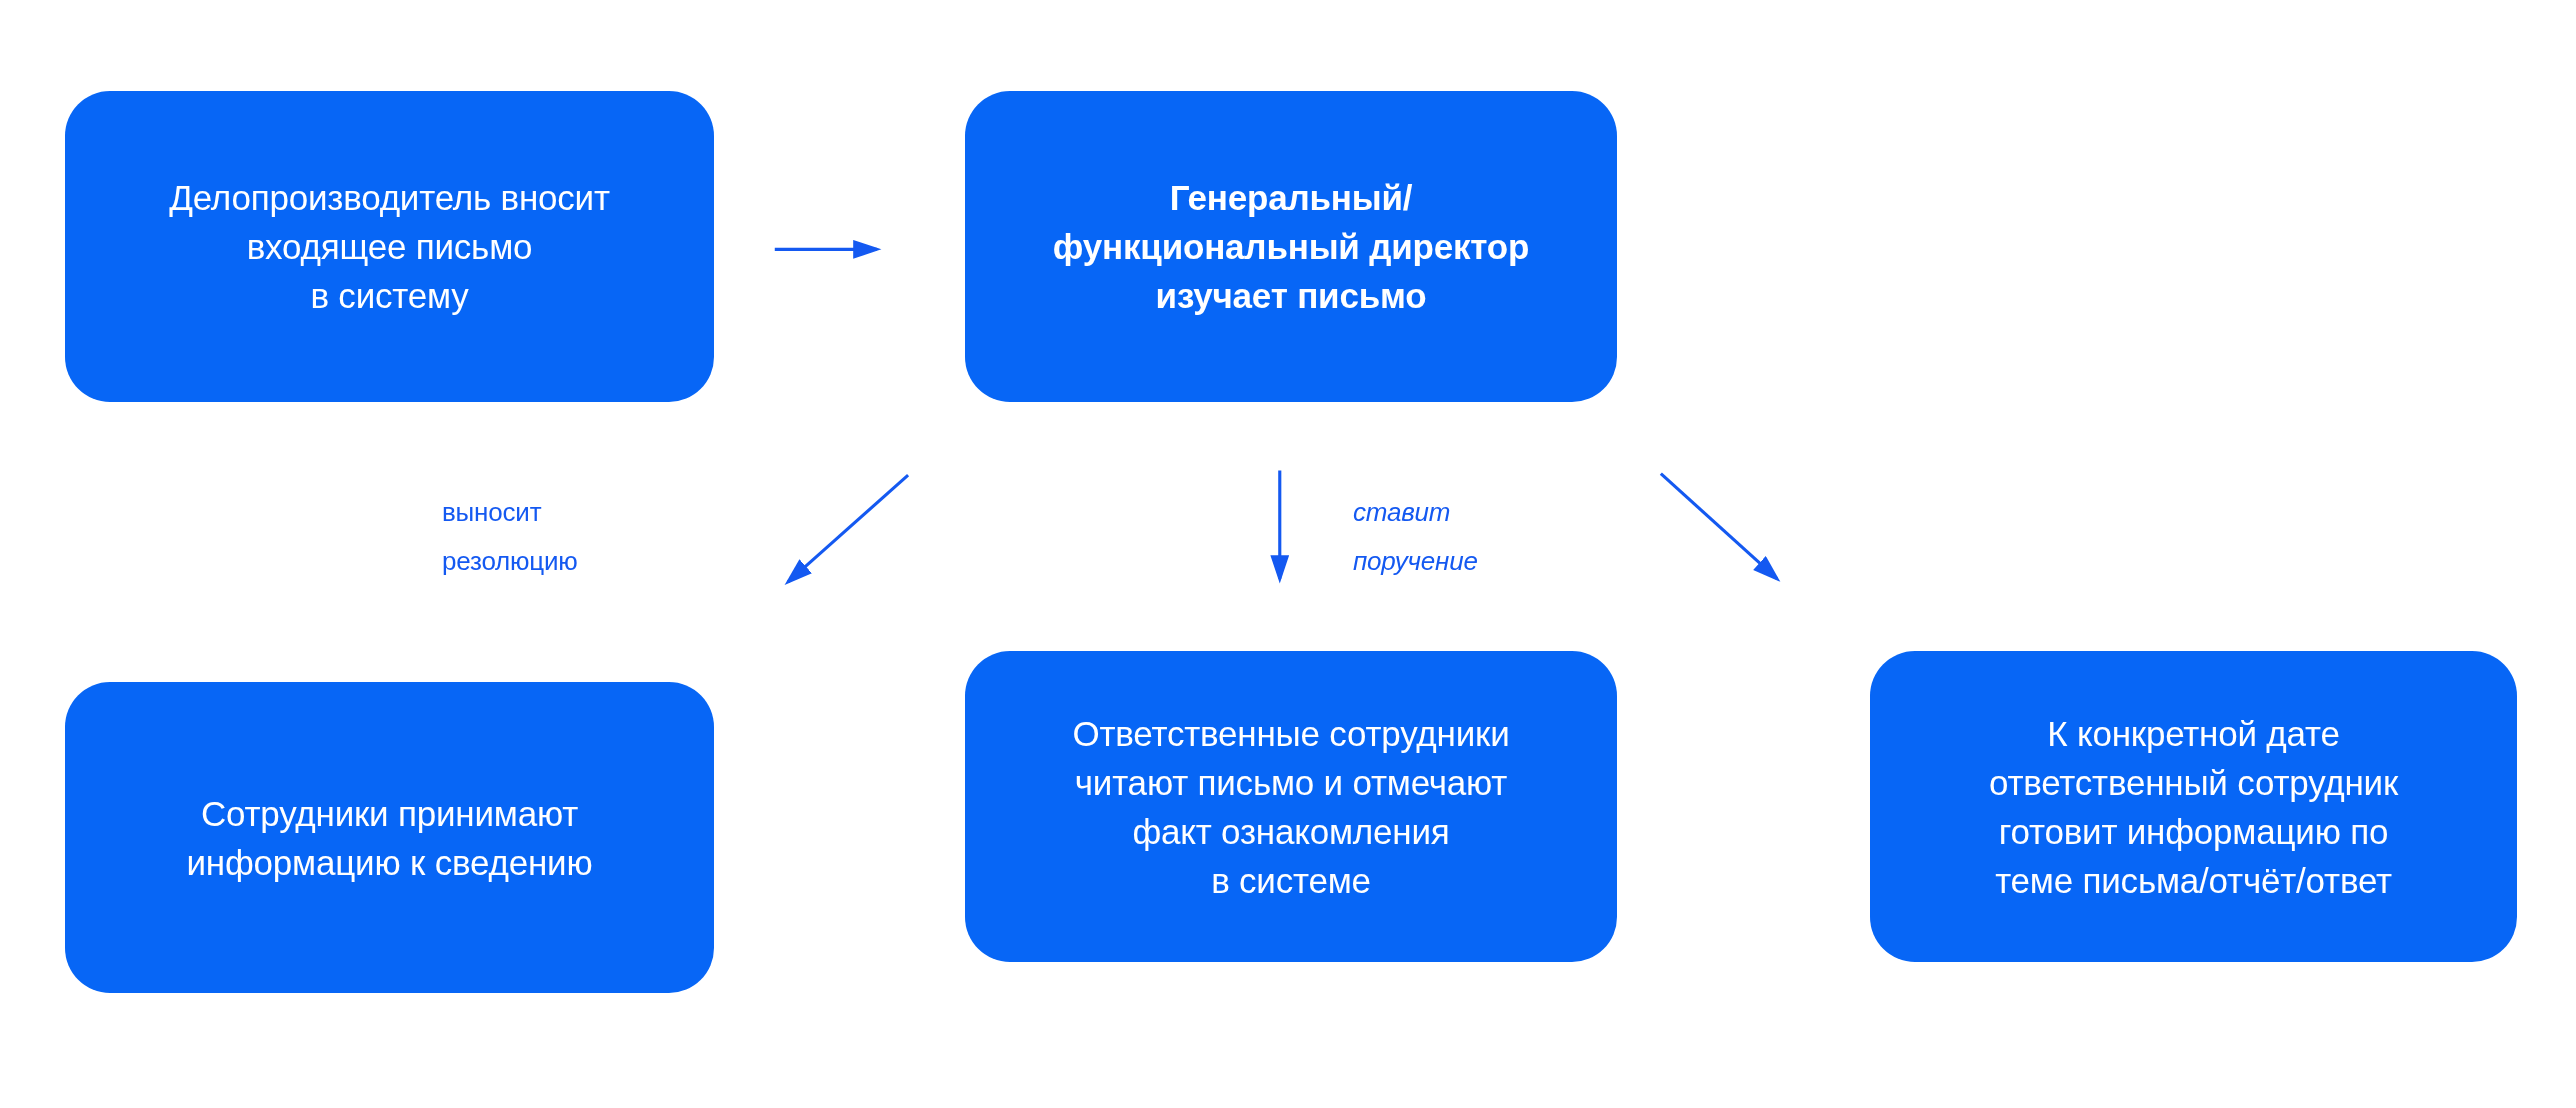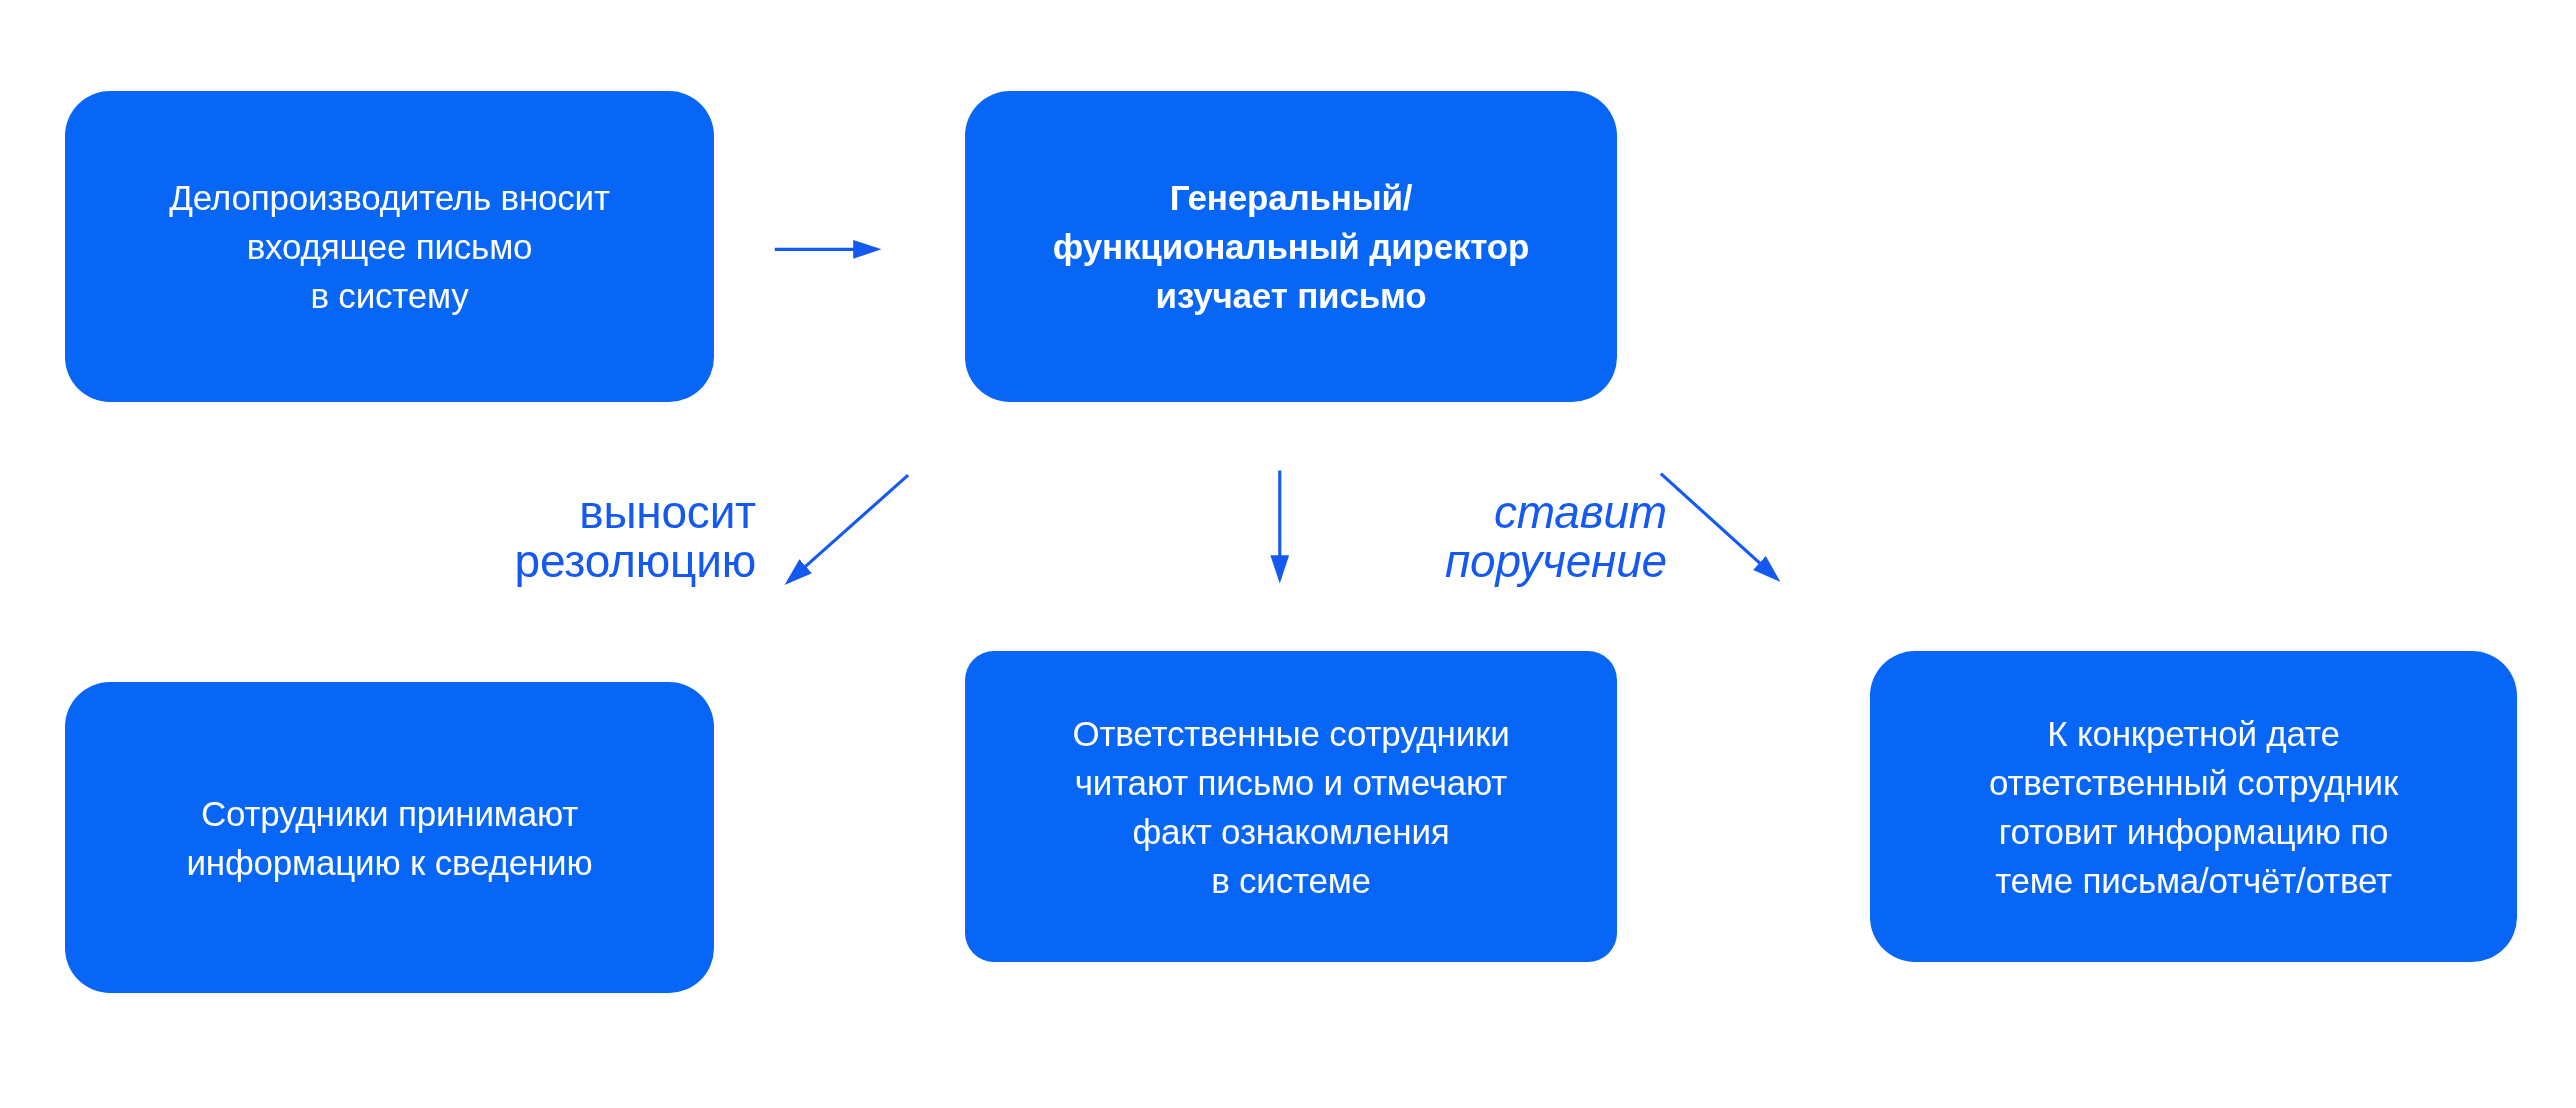--- a/index.html
+++ b/index.html
@@ -35,32 +35,31 @@
     font-size: 35px;
     line-height: 49px;
     font-weight: 500;
     letter-spacing: -0.2px;
     white-space: pre-line;
     padding: 15.7px 31px;
   }
   .box-clerk               { left:   65px; top: 91px; width: 649px; height: 311px; }
   .box-director            { left: 965px; top: 91px; width: 652px; height: 311px; font-weight: bold; }
   .box-employees-note      { left:   65px; top: 682px; width: 649px; height: 311px; }
-  .box-employees-read      { left: 965px; top: 651px; width: 652px; height: 311px; border-radius: 29px; }
+  .box-employees-read      { left: 965px; top: 651px; width: 652px; height: 311px; }
   .box-responsible-prepare { left: 1870px; top: 651px; width: 647px; height: 311px; }
 
   .edge-label {
     position: absolute;
     top: 488px;
     color: var(--accent, #1459f1);
-    font-size: 46px;
+    font-size: 26px;
     line-height: 49px;
     font-weight: 500;
     letter-spacing: -0.2px;
-    text-align: right;
     white-space: pre-line;
   }
   .label-resolution { left:  442px; width: 314px; }
   .label-review     { left: 867px; width: 392px; }
   .label-order      { left: 1353px; width: 314px; font-style: italic; }
 
   svg.arrows {
     position: absolute;
     left: 0; top: 0;
     width: 2576px;

